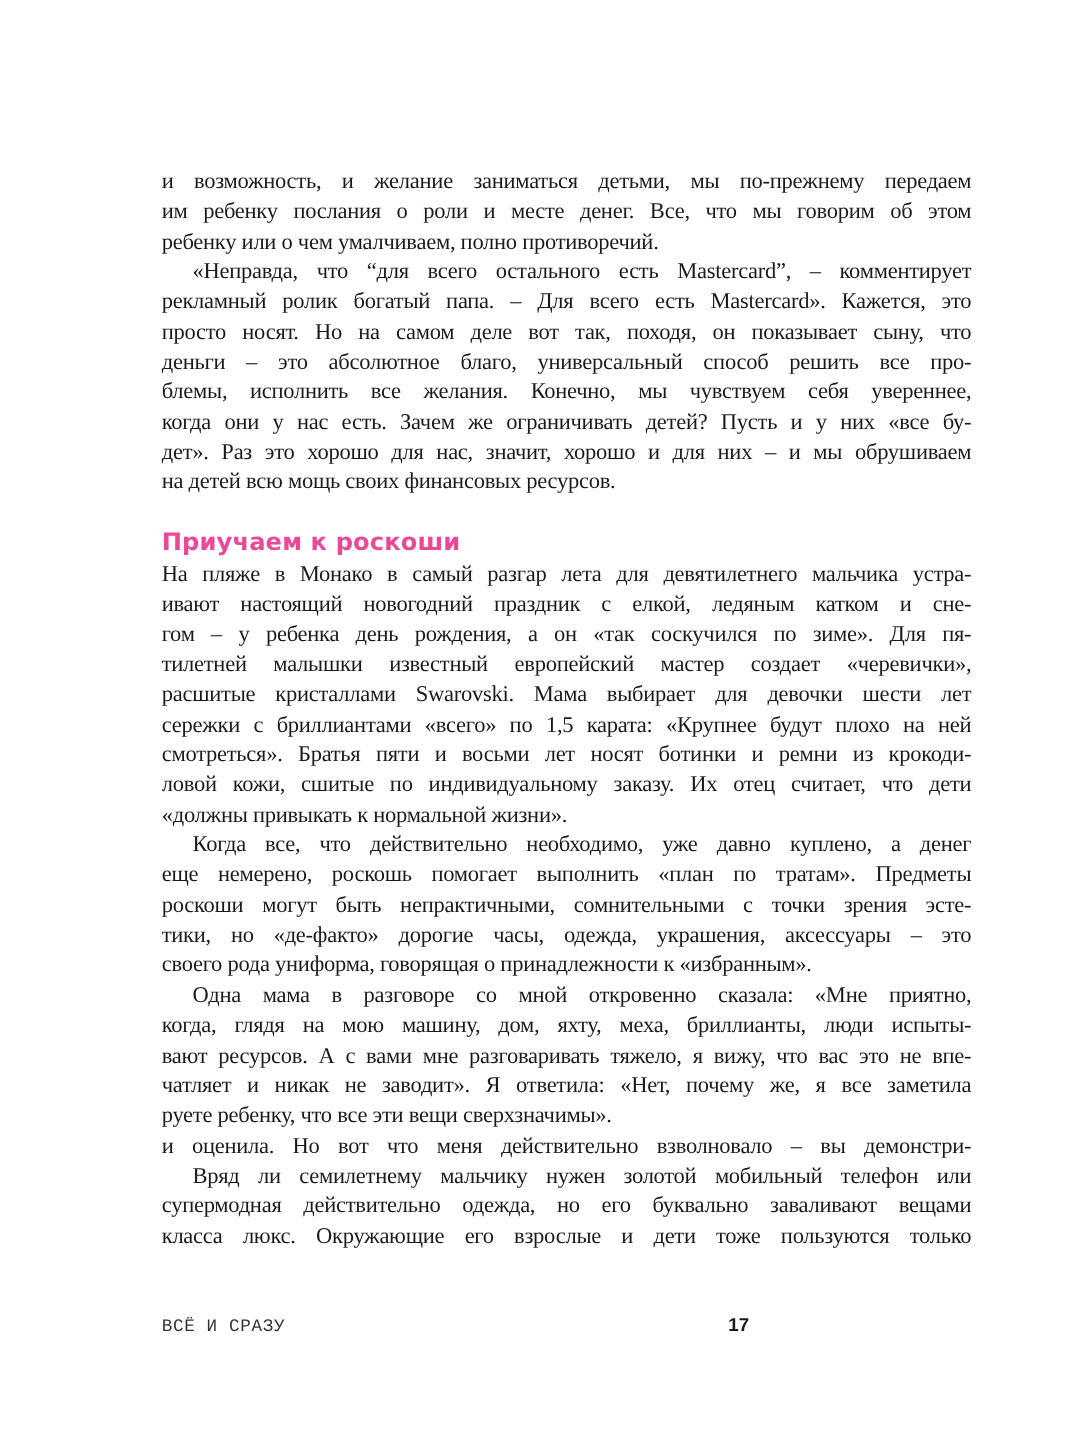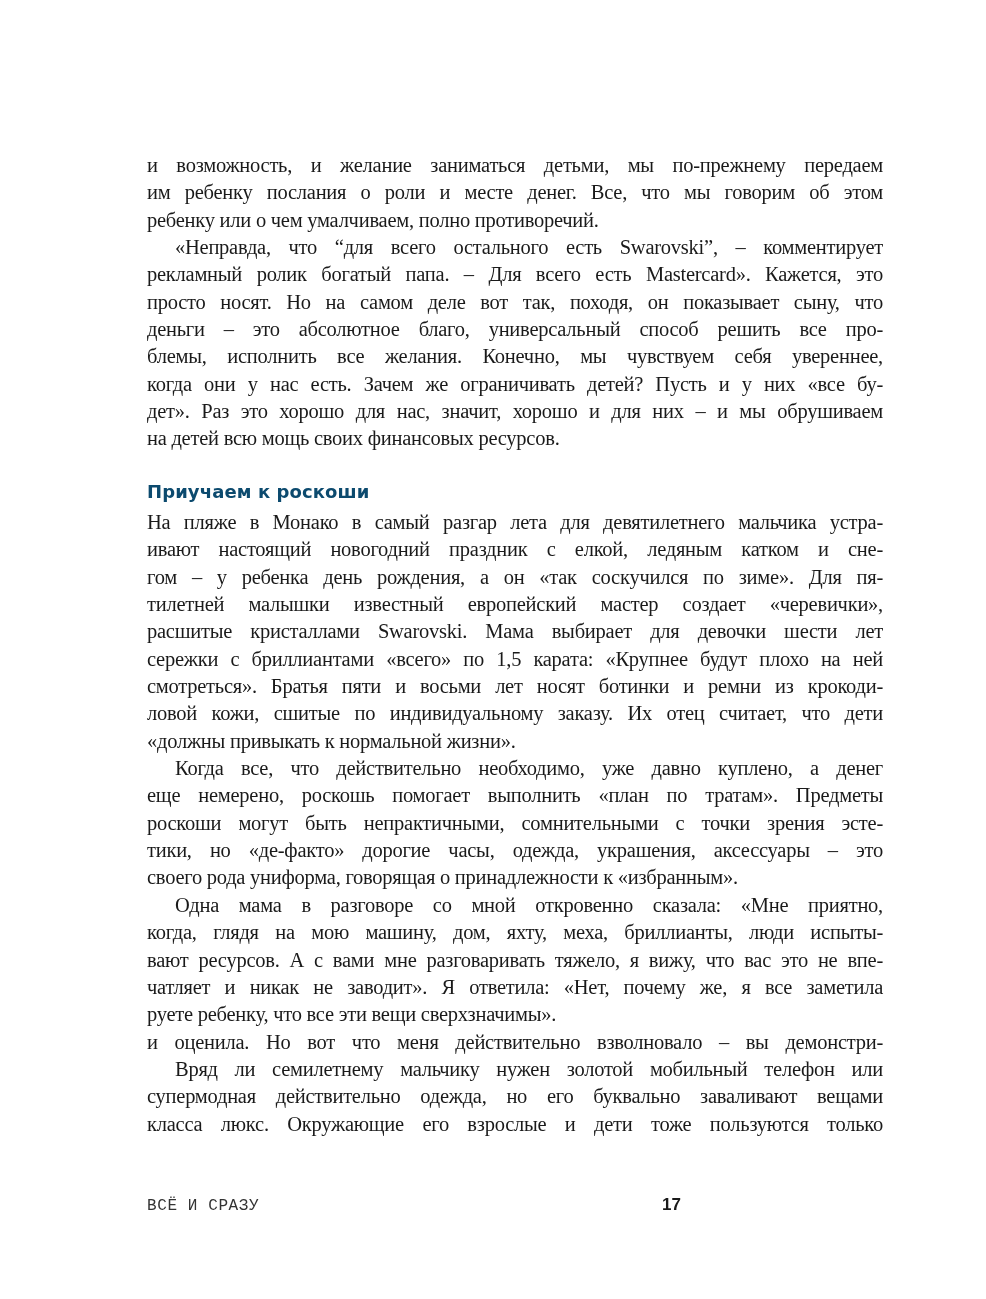--- a/index.html
+++ b/index.html
@@ -23,22 +23,22 @@
     letter-spacing: -0.25px;
   }
   .line.last { text-align-last: left; }
   .line.indent { padding-left: 28px; }
   .heading {
     position: absolute;
     left: 104px;
     top: 481px;
     font-family: "DejaVu Sans", "Liberation Sans", sans-serif;
     font-weight: bold;
-    font-size: 18px;
-    color: #0c4a6e;
+    font-size: 22px;
+    color: #ec4899;
     letter-spacing: 0.1px;
   }
   .footer-title {
     position: absolute;
     left: 104px;
     top: 1197px;
     font-family: Liberation Mono, monospace;
     font-size: 16px;
     color: #333;
     letter-spacing: 0.6px;
@@ -56,21 +56,21 @@
 </style>
 </head>
 <body>
 
 <div class="page">
 
   <div class="text-block" id="block1" style="top:152px;">
       <span class="line">и возможность, и желание заниматься детьми, мы по-прежнему передаем</span>
       <span class="line">им ребенку послания о роли и месте денег. Все, что мы говорим об этом</span>
       <span class="line last">ребенку или о чем умалчиваем, полно противоречий.</span>
-      <span class="line indent">«Неправда, что “для всего остального есть Swarovski”, – комментирует</span>
+      <span class="line indent">«Неправда, что “для всего остального есть Mastercard”, – комментирует</span>
       <span class="line">рекламный ролик богатый папа. – Для всего есть Mastercard». Кажется, это</span>
       <span class="line">просто носят. Но на самом деле вот так, походя, он показывает сыну, что</span>
       <span class="line">деньги – это абсолютное благо, универсальный способ решить все про-</span>
       <span class="line">блемы, исполнить все желания. Конечно, мы чувствуем себя увереннее,</span>
       <span class="line">когда они у нас есть. Зачем же ограничивать детей? Пусть и у них «все бу-</span>
       <span class="line">дет». Раз это хорошо для нас, значит, хорошо и для них – и мы обрушиваем</span>
       <span class="line last">на детей всю мощь своих финансовых ресурсов.</span>
     </div>
 
   <div class="heading">Приучаем к роскоши</div>

